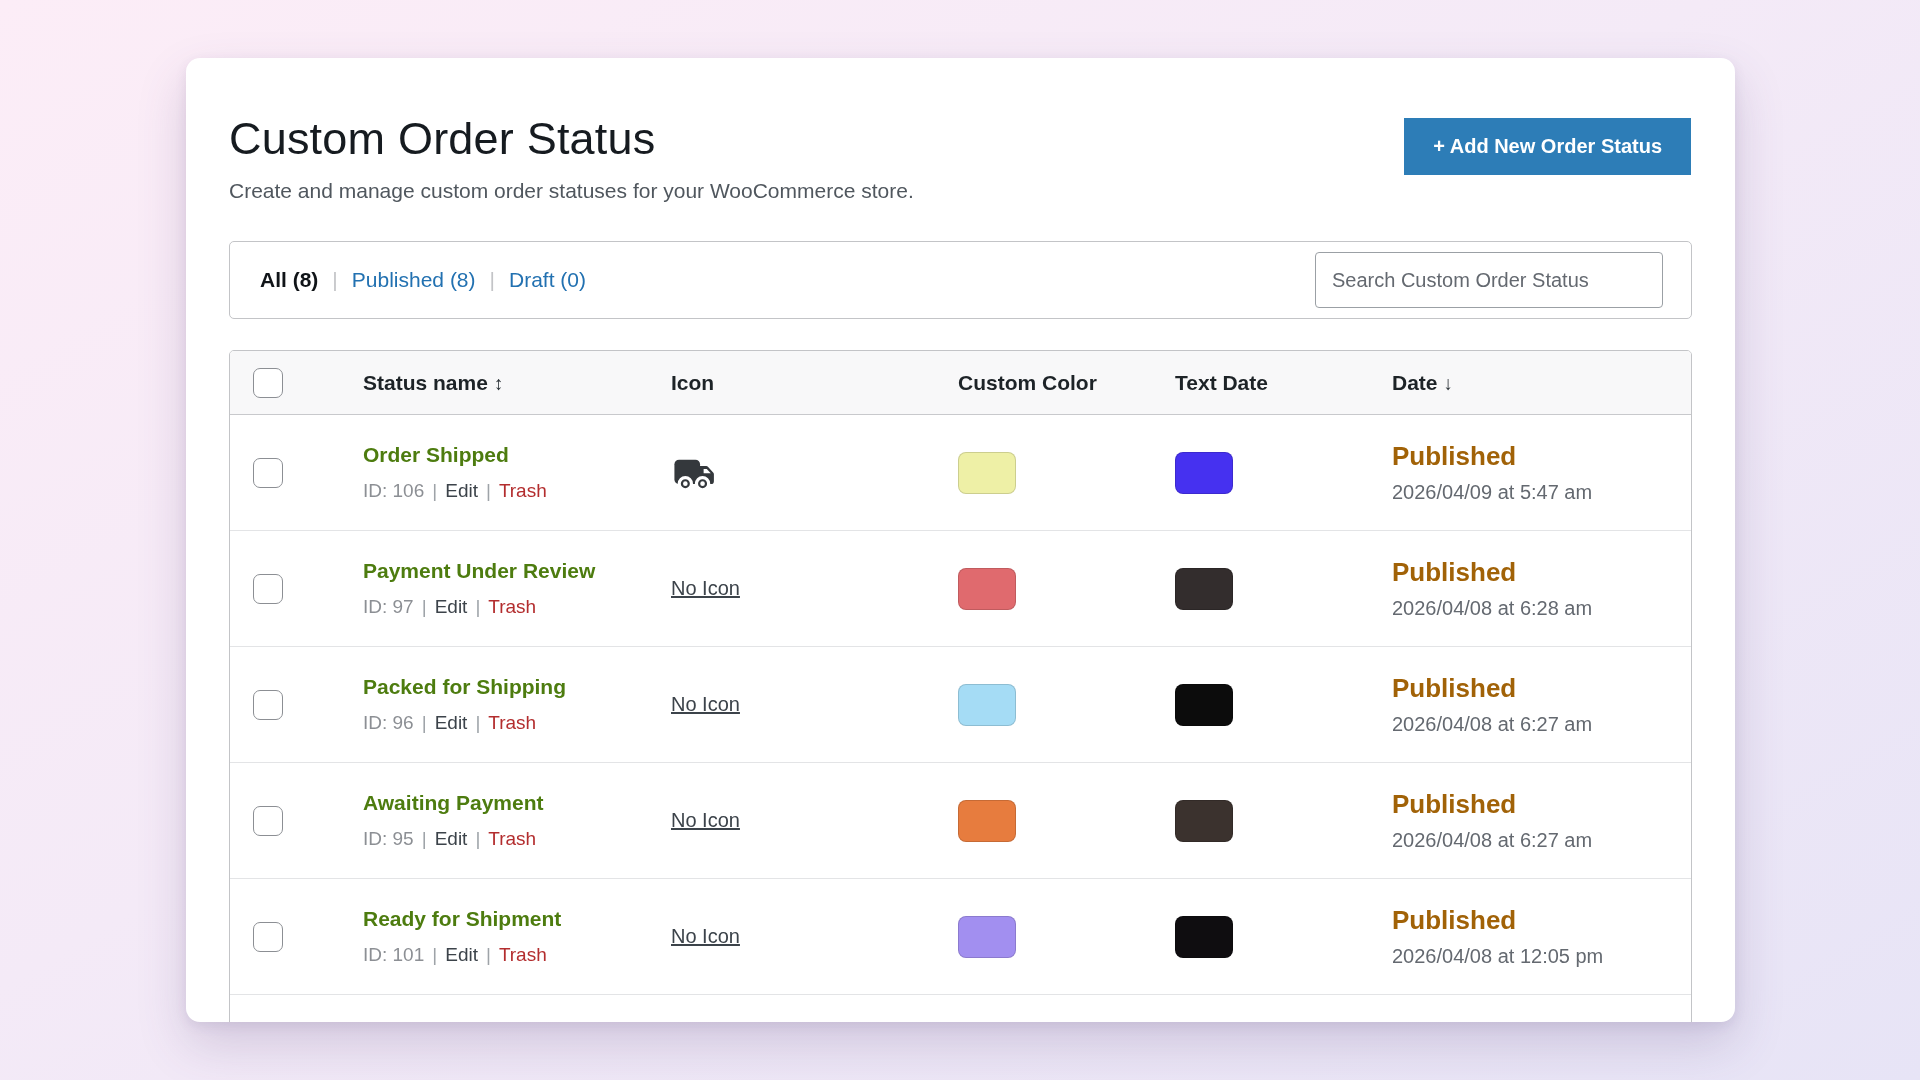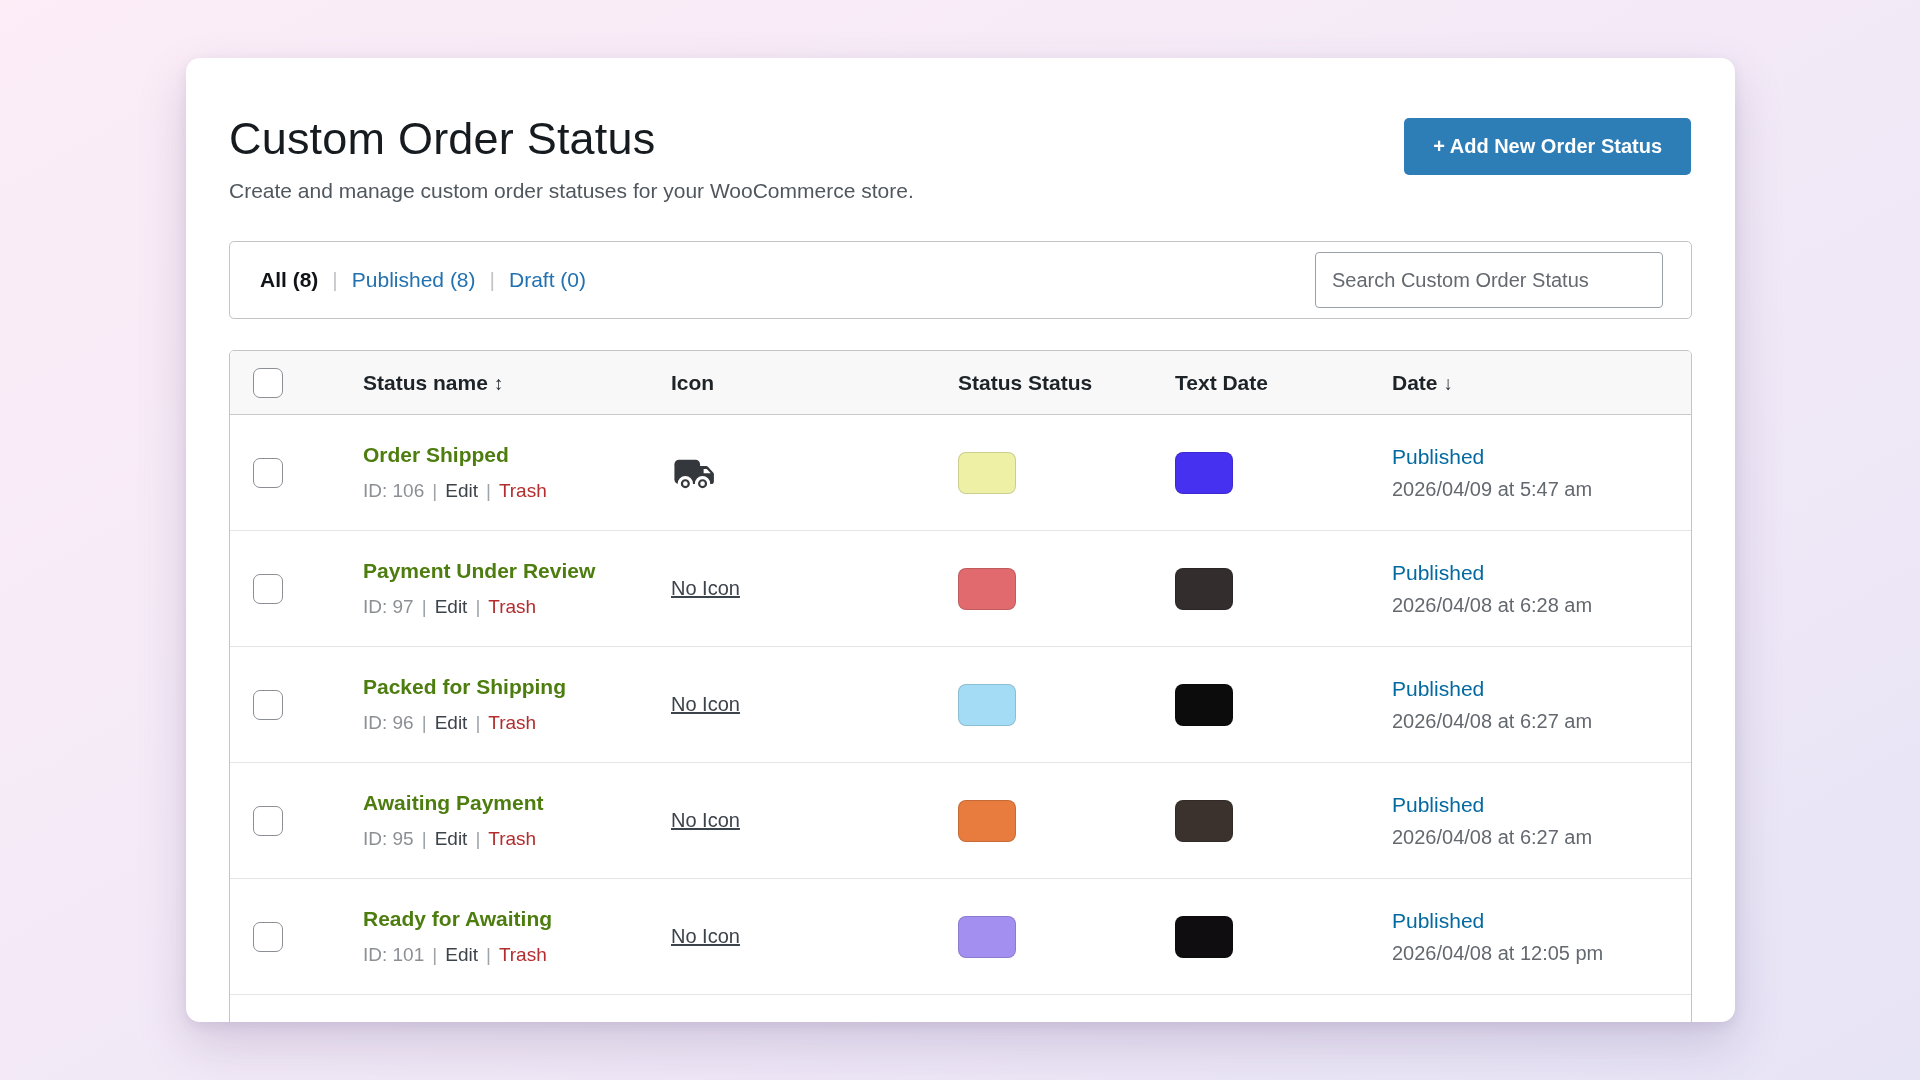--- a/index.html
+++ b/index.html
@@ -15,21 +15,21 @@
     box-shadow: 0 22px 50px rgba(86,64,120,0.20), 0 4px 12px rgba(86,64,120,0.10);
     padding: 55px 43px 0 43px;
     overflow:hidden;
   }
   
   .page-title { font-size:45px; font-weight:normal; color:#161b20; letter-spacing:0.2px; }
   .page-sub   { font-size:21px; color:#50575e; margin-top:14px; }
   .add-btn {
     position:absolute; top:60px; right:44px;
     height:57px; padding:0 29px;
-    border:none; border-radius:5px;
+    border:none; border-radius:0;
     color:#ffffff; font-size:20px; font-weight:bold;
     font-family:"Liberation Sans",sans-serif;
     cursor:pointer; display:flex; align-items:center;
   }
   
   .filterbox {
     margin-top:38px; height:78px;
     border:1px solid #c3c4c7; border-radius:5px;
     display:flex; align-items:center; justify-content:space-between;
     padding:0 28px 0 30px;
@@ -68,21 +68,21 @@
   .meta-id { color:#8c8f94; }
   .meta-sep { color:#9ea3a8; }
   .meta-edit { color:#3c434a; text-decoration:none; cursor:pointer; }
   .meta-trash { color:#b32d2e; text-decoration:none; cursor:pointer; }
   .icon-cell { font-size:20px; color:#3c434a;text-decoration:underline; }
   .swatch {
     display:block; width:58px; height:42px;
     border-radius:8px; border:1px solid rgba(0,0,0,0.14);
   }
   .date-cell { display:flex; flex-direction:column; justify-content:center; gap:9px; }
-  .pub  { font-size:21px; font-weight:normal; color:#0369a1; }
+  .pub  { font-size:26px; font-weight:bold; color:#a16207; }
   .date { font-size:20px; color:#646970; }
   .truck-svg { display:block; margin-top:2px; }
 </style>
 </head>
 <body>
 
 <div class="card">
 
   <div class="page-title">Custom Order Status</div>
   <div class="page-sub">Create and manage custom order statuses for your WooCommerce store.</div>
@@ -100,21 +100,21 @@
   </div>
 
   <div class="tablebox">
 
     <div class="tgrid thead">
       <div>
           <input type="checkbox" class="cb" style="">
         </div>
       <div class="th"><span>Status name</span><span class="sort-glyph">↕</span></div>
       <div class="th">Icon</div>
-      <div class="th">Status Status</div>
+      <div class="th">Custom Color</div>
       <div class="th">Text Date</div>
       <div class="th"><span>Date</span><span class="sort-glyph">↓</span></div>
     </div>
 
     <div class="tgrid row">
       <div>
           <input type="checkbox" class="cb" style="">
         </div>
       <div class="name-cell">
         <a class="status-link">Order Shipped</a>
@@ -228,21 +228,21 @@
         <span class="pub">Published</span>
         <span class="date">2026/04/08 at 6:27 am</span>
       </div>
     </div>
 
     <div class="tgrid row">
       <div>
           <input type="checkbox" class="cb" style="">
         </div>
       <div class="name-cell">
-        <a class="status-link">Ready for Awaiting</a>
+        <a class="status-link">Ready for Shipment</a>
         <div class="meta">
           <span class="meta-id">ID: 101</span>
           <span class="meta-sep">|</span>
           <a class="meta-edit">Edit</a>
           <span class="meta-sep">|</span>
           <a class="meta-trash">Trash</a>
         </div>
       </div>
       <div class="icon-cell">No Icon</div>
       <div>

